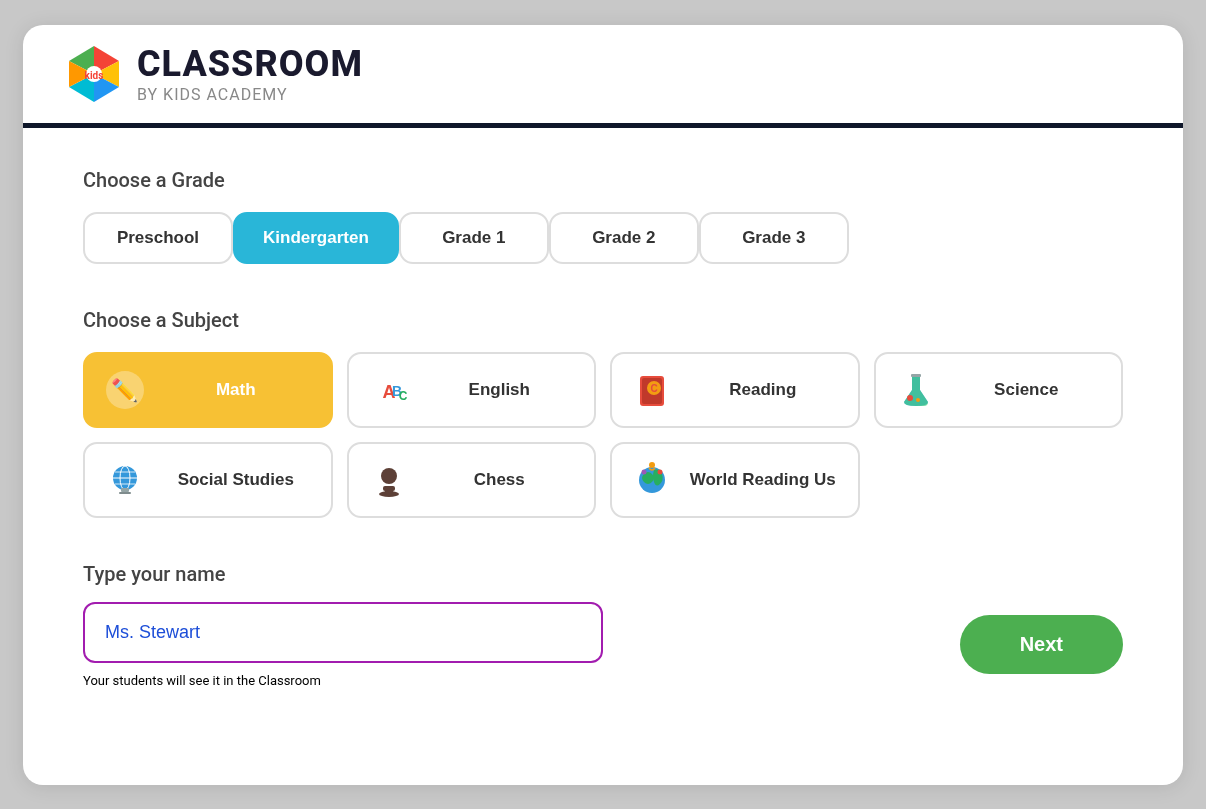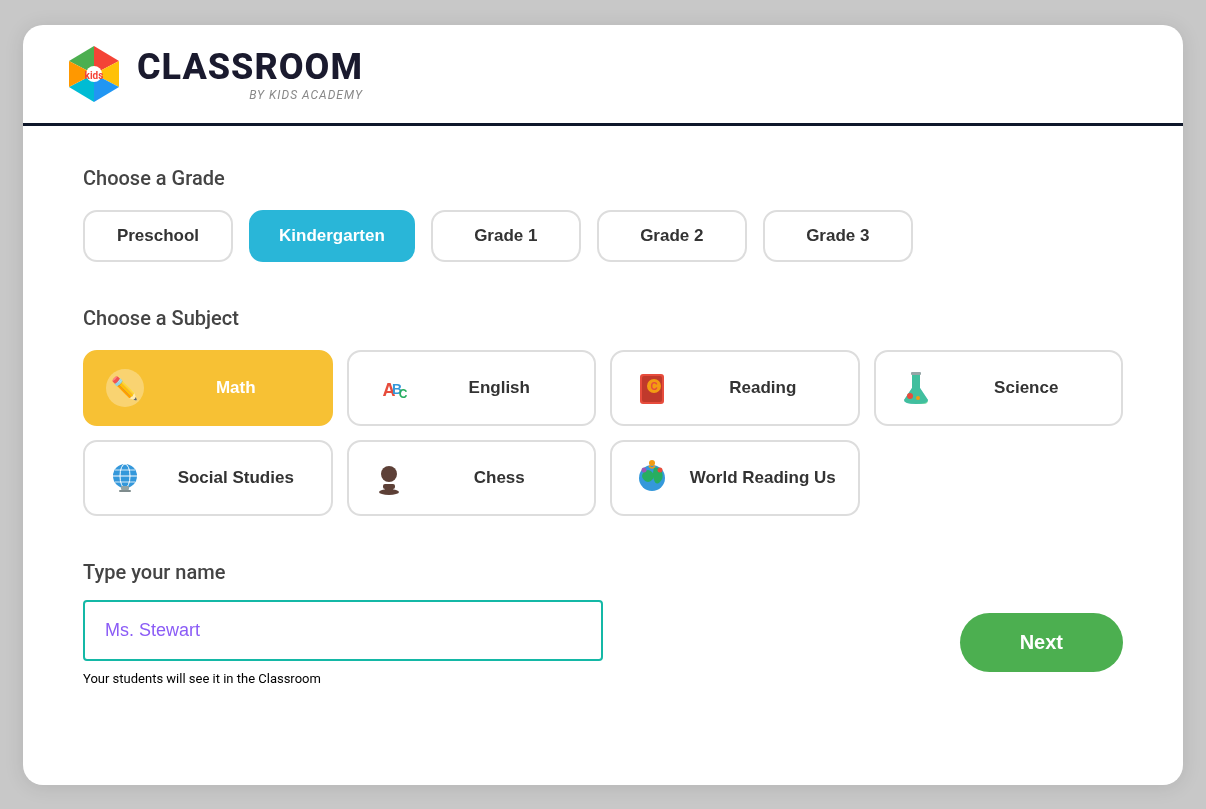--- a/index.html
+++ b/index.html
@@ -14,24 +14,23 @@
     .card {
       background: #fff;
       border-radius: 20px;
       width: 1160px;
       min-height: 760px;
       box-shadow: 0 2px 20px rgba(0,0,0,0.1);
       overflow: hidden;
     }
     .header {
       padding: 18px 40px;
-      border-bottom: 3px solid #0f172a;
-      display: flex;
-      align-items: center;
-      text-align: right;
+      border-bottom: 5px solid #0f172a;
+      display: flex;
+      align-items: center;
     }
     .logo-container {
       display: flex;
       align-items: center;
       gap: 12px;
     }
     .logo-icon {
       width: 62px;
       height: 62px;
     }
@@ -39,38 +38,36 @@
       display: flex;
       flex-direction: column;
     }
     .logo-title {
       font-size: 36px;
       font-weight: 800;
       color: #1a1a2e;
       letter-spacing: 1px;
     }
     .logo-subtitle {
-      font-size: 12px;
+      font-size: 16px;
       color: #888;
       letter-spacing: 1px;
       text-transform: uppercase;
-      font-style: italic;
     }
     .content {
       padding: 40px 60px;
     }
     .section-label {
       font-size: 20px;
       font-weight: 500;
       color: #444;
       margin-bottom: 20px;
     }
     .grade-row {
       display: flex;
-      gap: 16px;
       margin-bottom: 44px;
       flex-wrap: wrap;
     }
     .grade-btn {
       padding: 14px 28px;
       border-radius: 14px;
       border: 2px solid #ddd;
       background: #fff;
       font-size: 17px;
       font-weight: 600;
@@ -126,24 +123,24 @@
     .name-section-label {
       font-size: 20px;
       font-weight: 500;
       color: #444;
       margin-bottom: 16px;
     }
     .name-input {
       flex: 1;
       max-width: 520px;
       padding: 18px 20px;
-      border-radius: 4px;
-      border: 2px solid #14b8a6;
+      border-radius: 12px;
+      border: 2px solid #a21caf;
       font-size: 18px;
-      color: #8b5cf6;
+      color: #1d4ed8;
       outline: none;
     }
     .next-btn {
       background: #4caf50;
       color: #fff;
       border: none;
       border-radius: 50px;
       padding: 18px 60px;
       font-size: 20px;
       font-weight: 700;

